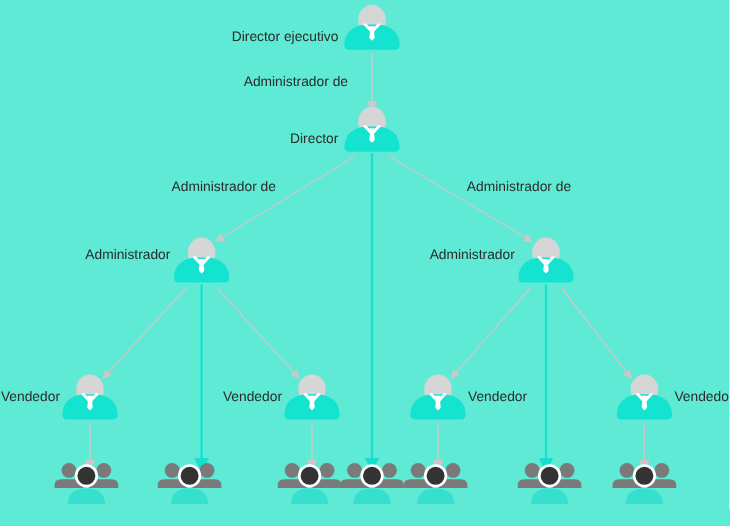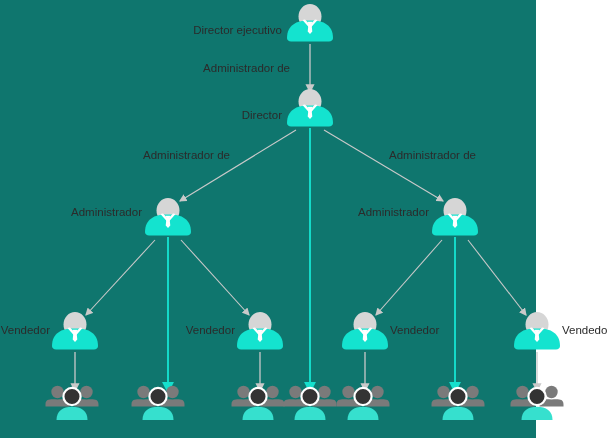--- a/index.html
+++ b/index.html
@@ -8,23 +8,23 @@
     background: #ffffff;
   }
   body {
     width: 608px;
     height: 438px;
     overflow: hidden;
     font-family: "Liberation Sans", sans-serif;
   }
   #chart-root {
     position: relative;
-    width: 536px;
+    width: 608px;
     height: 438px;
-    background: #0f766e;
+    background: #5eead4;
   }
   #chart-svg {
     position: absolute;
     top: 0;
     left: 0;
     width: 608px;
     height: 438px;
     display: block;
   }
   .node-label {

